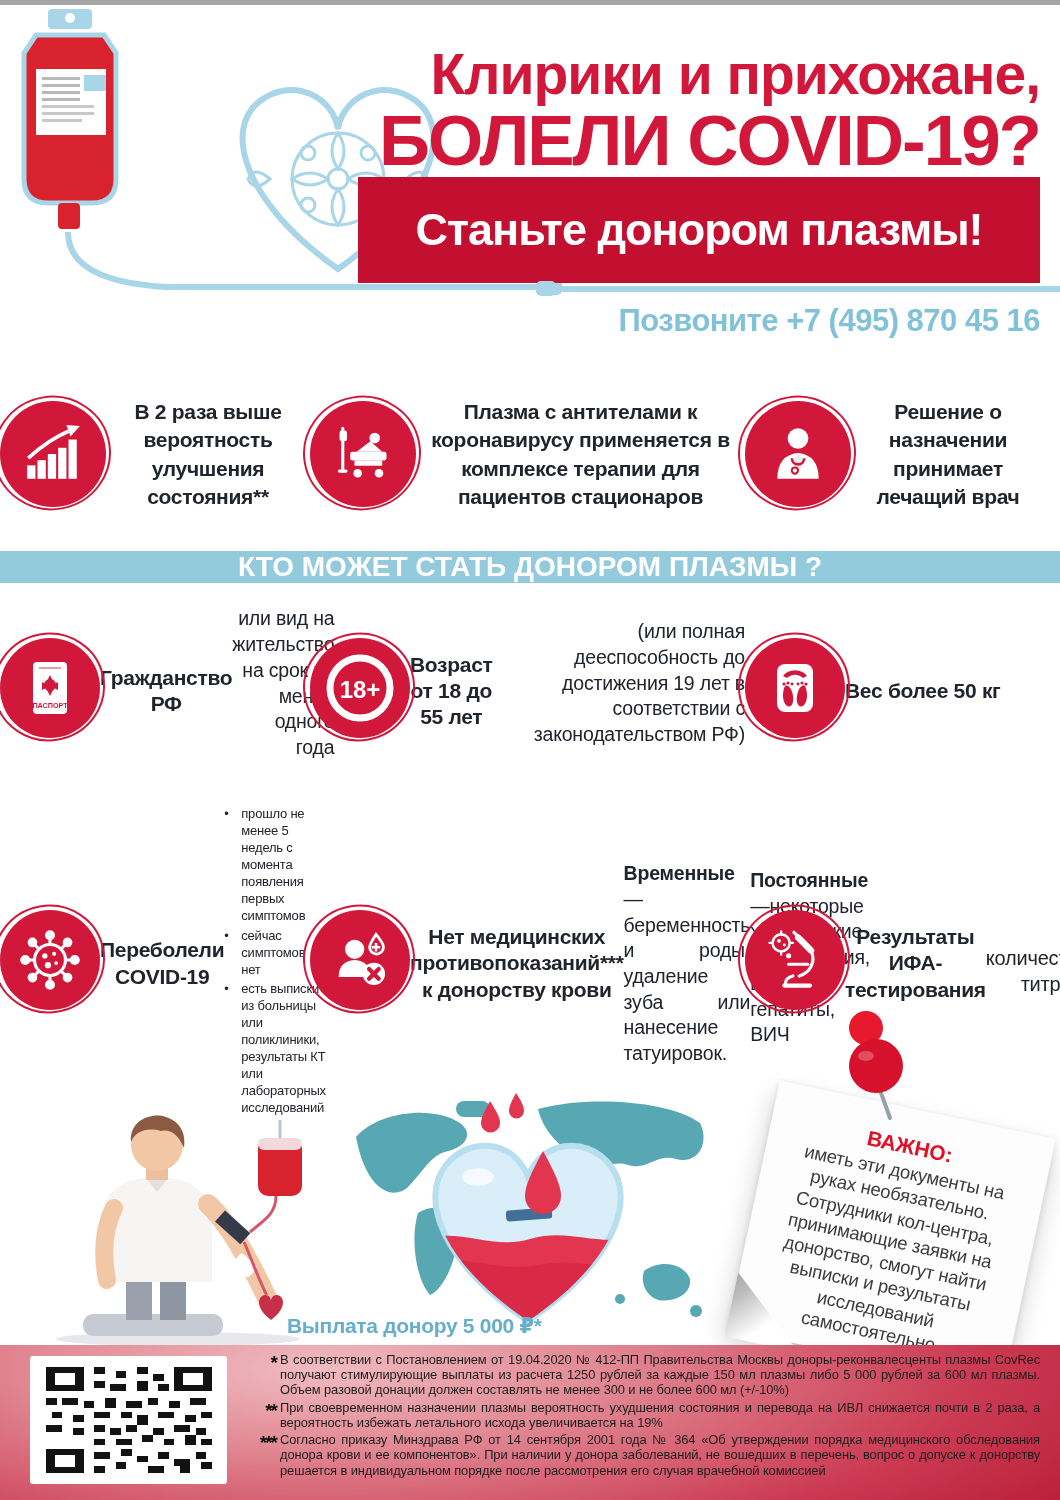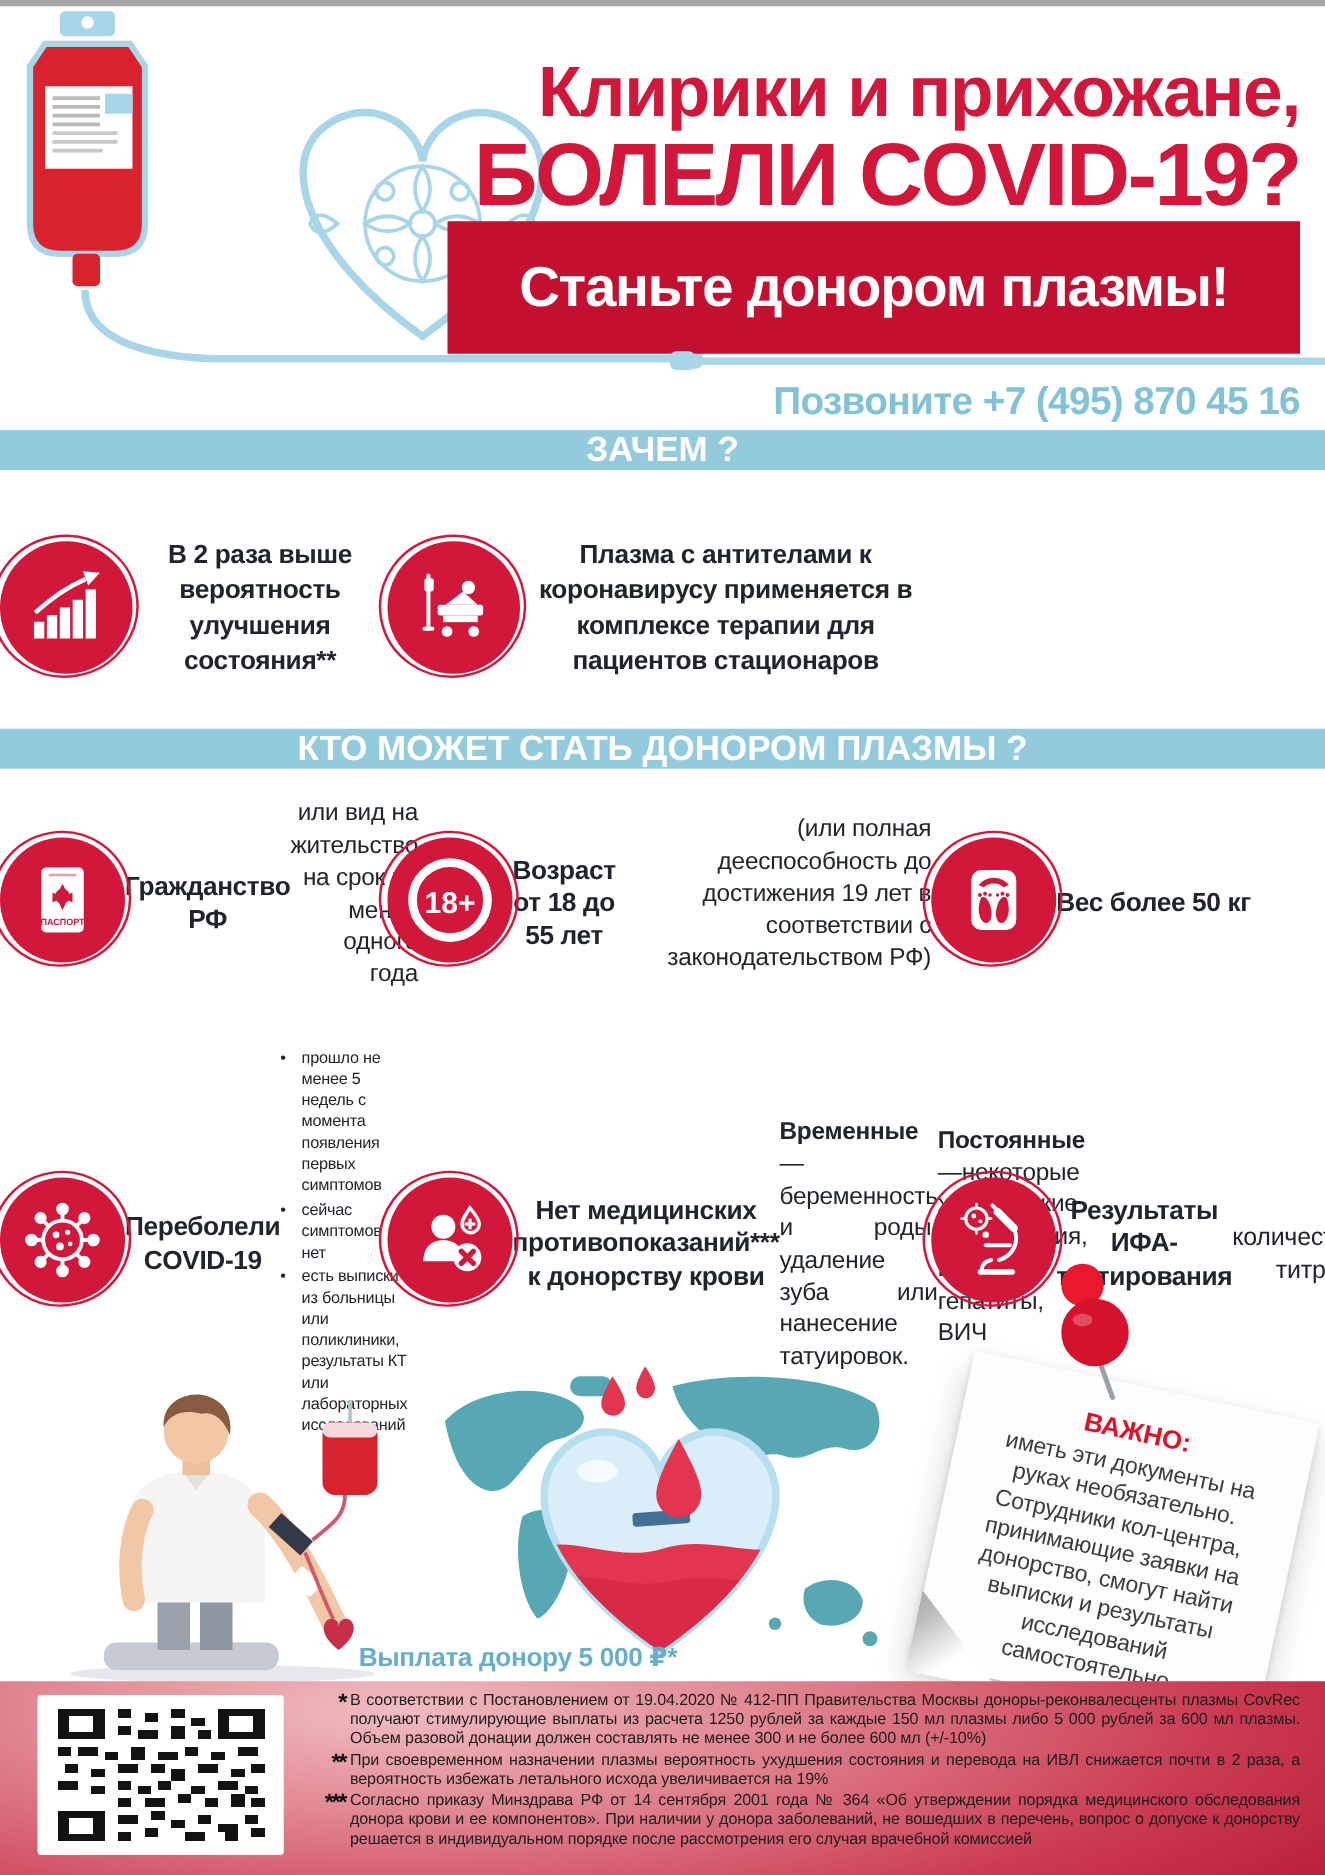--- a/index.html
+++ b/index.html
@@ -134,21 +134,20 @@
     </div>
 
     <div class="ribbon">
       <span>Станьте донором плазмы!</span>
     </div>
     <div class="tube-connector"></div>
     <div class="tube-line"></div>
     <div class="phone">Позвоните +7 (495) 870 45 16</div>
   </div>
 
-  <div class="band">ЗАЧЕМ ?</div>
 
   <div class="row why">
     <div class="col">
       <div class="blob">
         <svg width="62" height="62" viewBox="0 0 60 60">
           <g fill="#fff">
             <rect x="5" y="41" width="8" height="13"></rect>
               <rect x="15" y="36" width="8" height="18"></rect>
             <rect x="25" y="30" width="8" height="24"></rect>
               <rect x="35" y="24" width="8" height="30"></rect>
@@ -173,20 +172,32 @@
           <path d="M37,18 L24,28 L48,28 Z" fill="#fff"></path>
           <rect x="18" y="28" width="34" height="8" rx="2" fill="#fff"></rect>
           <rect x="22" y="36" width="26" height="5" fill="#fff"></rect>
           <circle cx="25" cy="48" r="4" fill="#fff"></circle>
             <circle cx="45" cy="48" r="4" fill="#fff"></circle>
         </svg>
       </div>
       <p>Плазма с антителами к коронавирусу применяется в комплексе терапии для пациентов стационаров</p>
     </div>
 
+    <div class="col">
+      <div class="blob">
+        <svg width="62" height="62" viewBox="0 0 60 60">
+          <circle cx="30" cy="15" r="10" fill="#fff"></circle>
+          <path d="M10,54 Q10,31 30,29 Q50,31 50,54 Z" fill="#fff"></path>
+          <path d="M30,29 L24,38 L30,48 L36,38 Z" fill="#e8ecef"></path>
+          <path d="M24,34 c0,8 12,8 12,0" fill="none" stroke="var(--red)" stroke-width="2.5"></path>
+          <circle cx="27" cy="46" r="3" fill="none" stroke="var(--red)" stroke-width="2"></circle>
+        </svg>
+      </div>
+      <p>Решение о назначении принимает лечащий врач</p>
+    </div>
   </div>
 
   <div class="band">КТО МОЖЕТ СТАТЬ ДОНОРОМ ПЛАЗМЫ ?</div>
 
   <div class="row who1">
     <div class="col">
       <div class="blob">
         <svg width="60" height="60" viewBox="0 0 60 60">
           <rect x="13" y="4" width="34" height="52" rx="4" fill="#fff"></rect>
           <rect x="19" y="9" width="22" height="2" fill="#e0a0aa"></rect>

